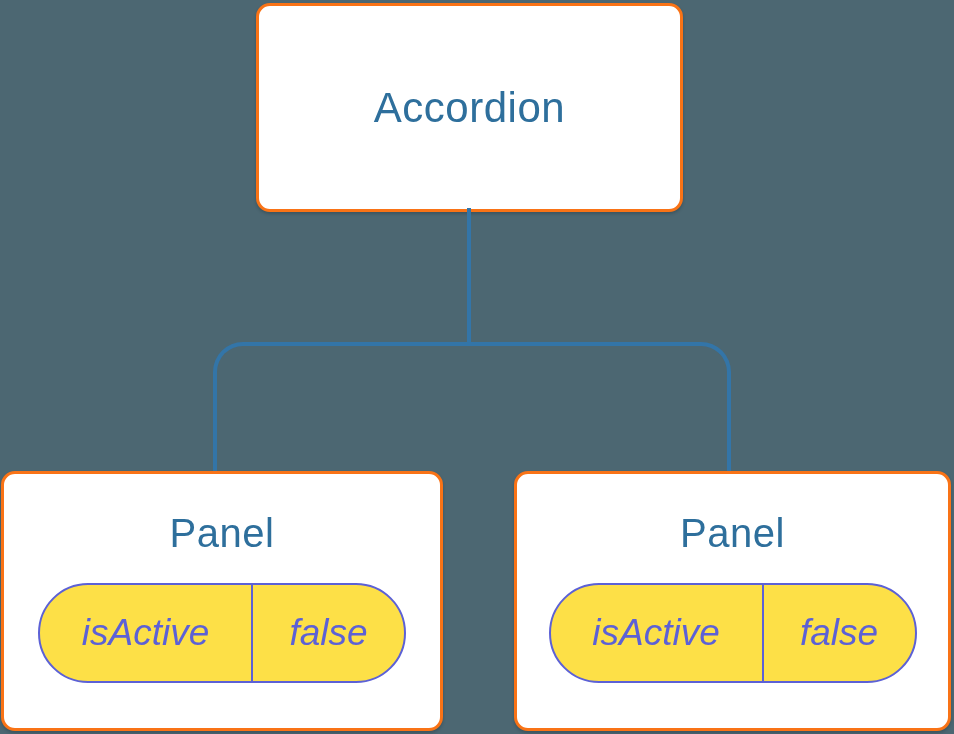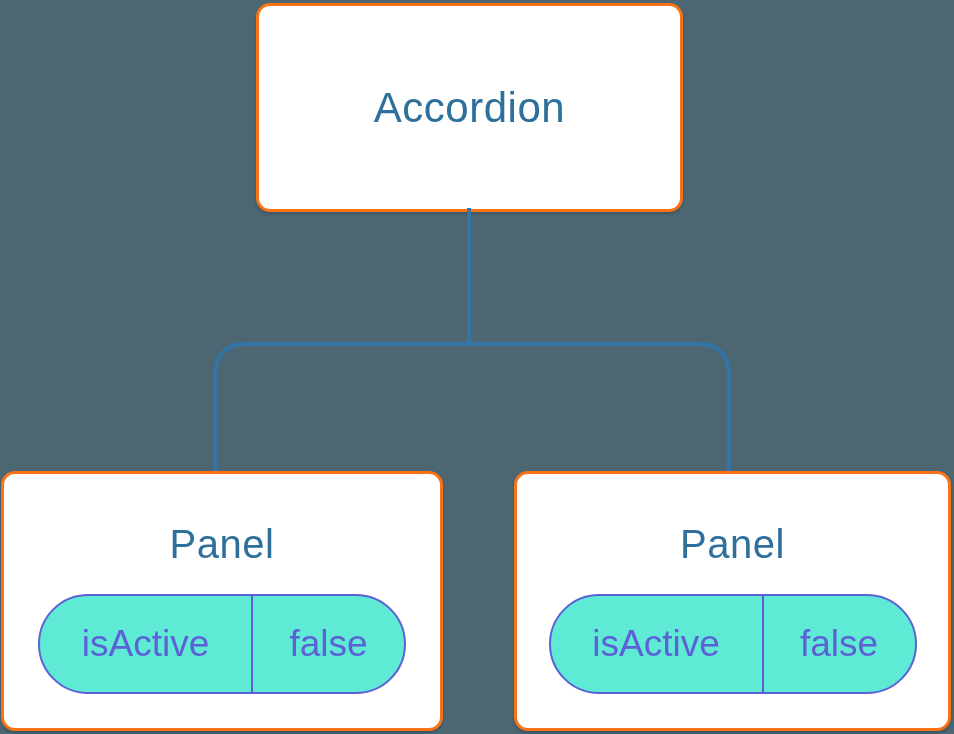--- a/index.html
+++ b/index.html
@@ -54,21 +54,21 @@
   }
   .node-panel-left {
     left: 1px;
     width: 442px;
   }
   .node-panel-right {
     left: 514px;
     width: 437px;
   }
   .node-panel .node-label {
-    margin-top: 47px;
+    margin-top: 36px;
     line-height: 46px;
   }
   
   .stem {
     position: absolute;
     left: 467px;
     top: 208px;
     width: 4px;
     height: 138px;
     background: #3375a8;
@@ -88,21 +88,22 @@
   
   .prop-pill {
     margin-top: 27px;
     width: 368px;
     height: 100px;
     box-sizing: border-box;
     border: 2px solid #5c61d6;
     border-radius: 50px;
     display: flex;
     align-items: stretch;
-    background: #5eead4;
+    background: #fde047;
+    font-style: italic;
   }
   .prop-cell {
     display: flex;
     align-items: center;
     justify-content: center;
     color: #5c61d6;
     font-size: 37px;
     font-weight: 400;
   }
   .prop-name {

